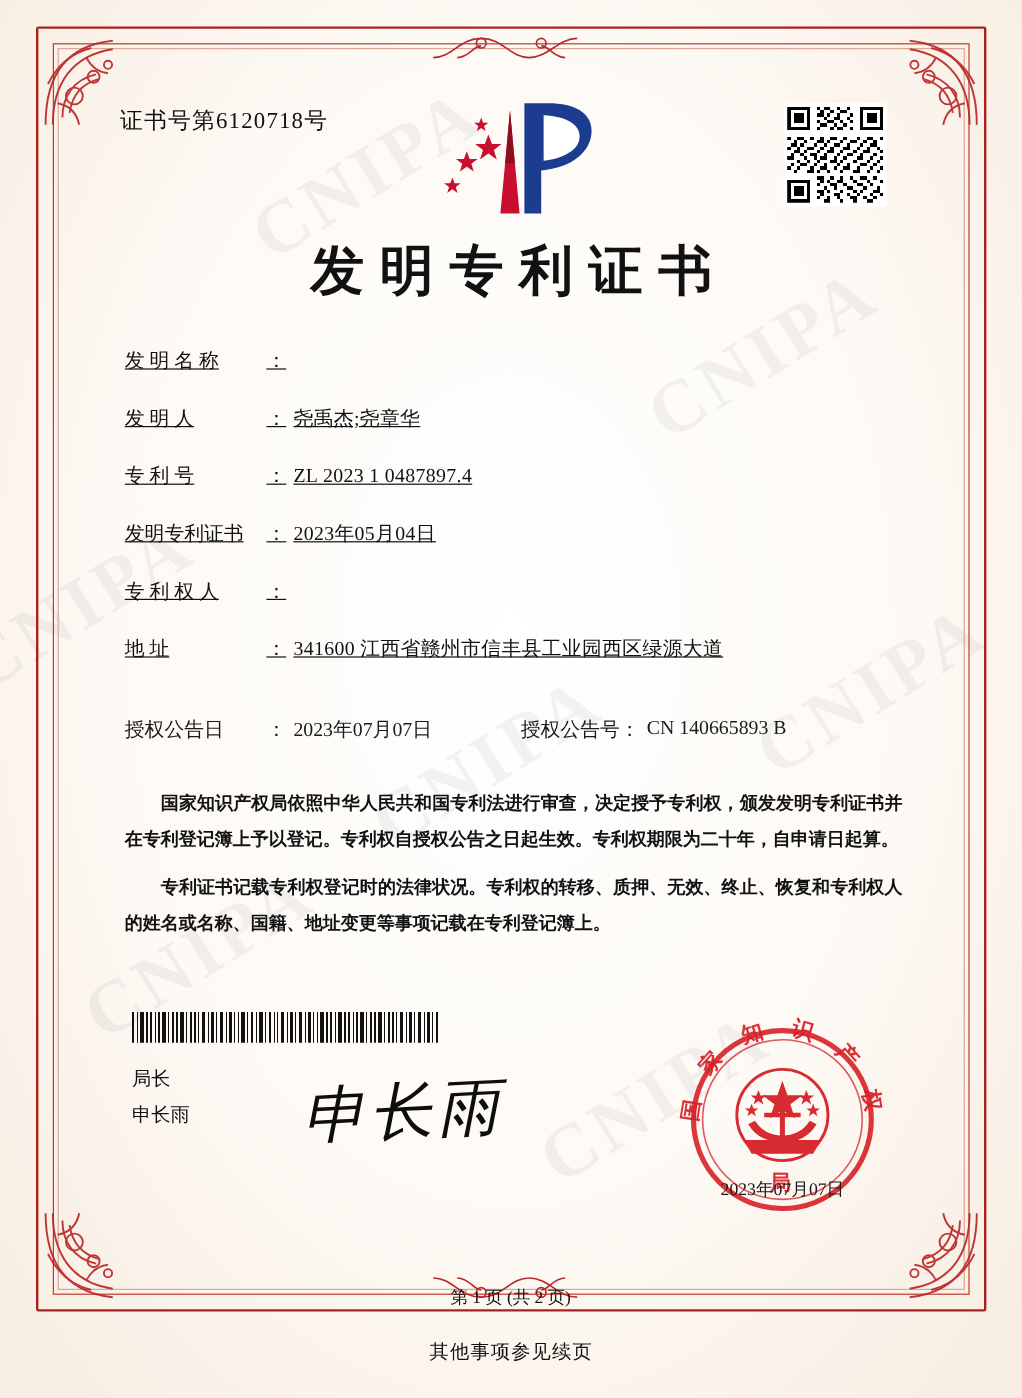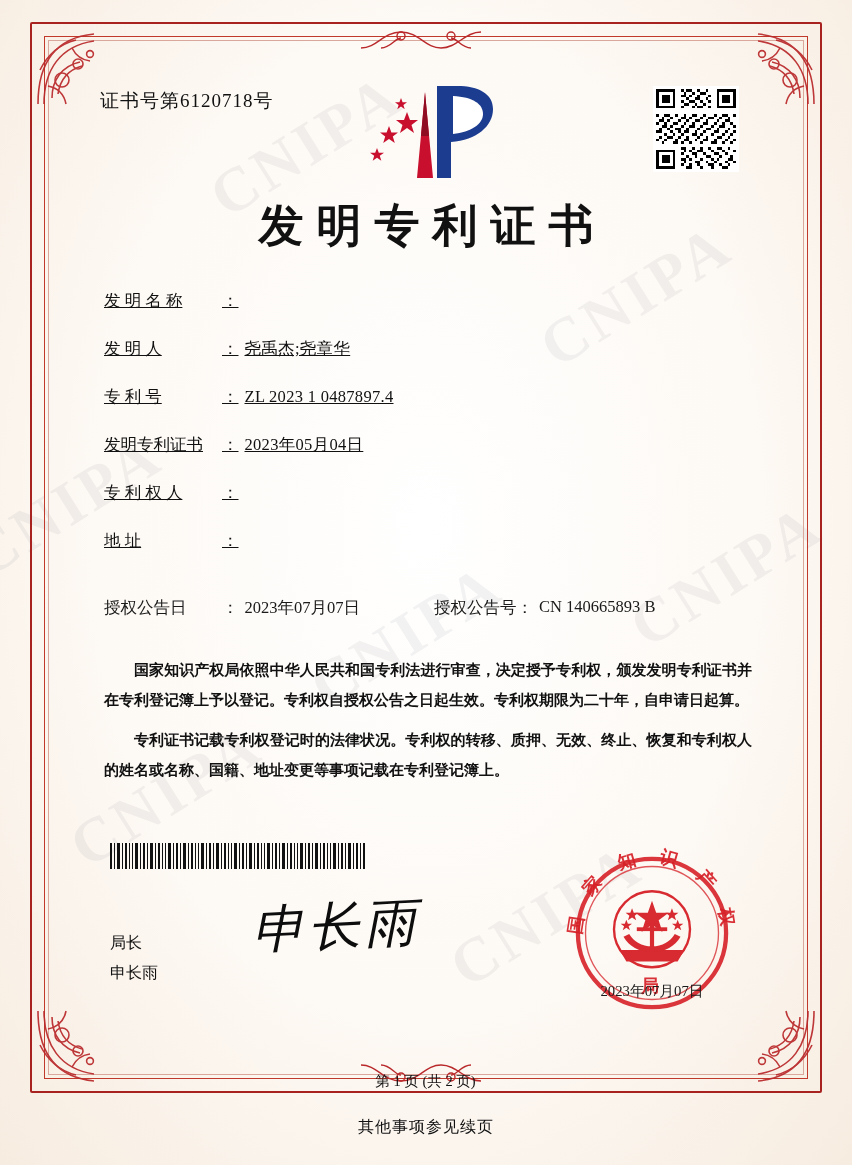--- a/index.html
+++ b/index.html
@@ -202,21 +202,21 @@
     position: absolute;
     left: 110px;
     top: 843px;
     width: 260px;
     height: 26px;
   }
 
   .sign-block {
     position: absolute;
     left: 110px;
-    top: 928px;
+    top: 885px;
     font-size: 16px;
     line-height: 30px;
     color: #111;
   }
   .signature {
     position: absolute;
     left: 252px;
     top: 892px;
     font-size: 52px;
     font-family: "DejaVu Serif", serif;
@@ -570,20 +570,21 @@
       </div>
 
       <div class="field-row">
         <span class="f-label">专 利 权 人</span>
         <span class="f-colon">：</span>
       </div>
 
       <div class="field-row">
         <span class="f-label">地      址</span>
         <span class="f-colon">：</span>
+        <span class="f-value">341600 江西省赣州市信丰县工业园西区绿源大道</span>
       </div>
 
       <div class="notice-row">
         <span class="notice-left">
           <span class="f-label">授权公告日</span>
           <span class="f-colon">：</span>
           <span>2023年07月07日</span>
         </span>
         <span class="notice-right">
           <span>授权公告号</span>

